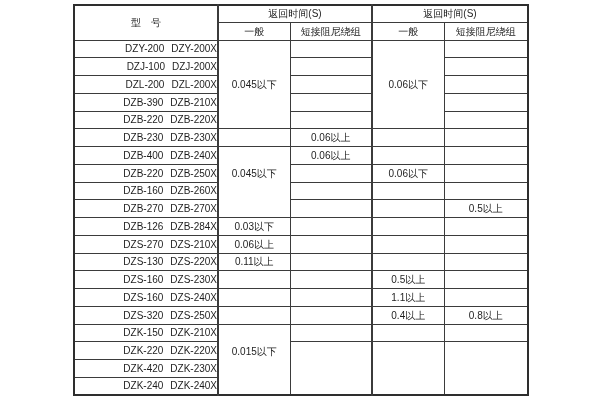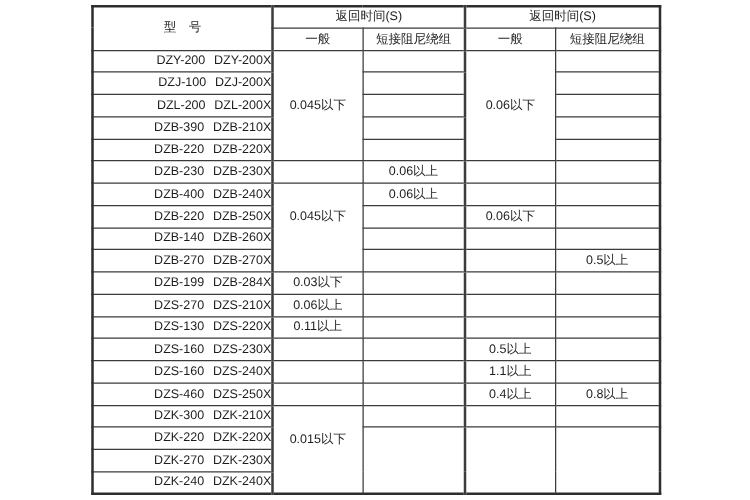--- a/index.html
+++ b/index.html
@@ -142,21 +142,21 @@
               <span>DZB-250X</span>
             </div>
           </td>
         <td class="sep-r"></td>
         <td>0.06以下</td>
         <td></td>
       </tr>
       <tr>
         <td class="sep-r">
             <div class="mp">
-              <span>DZB-140</span>
+              <span>DZB-160</span>
               <span>DZB-260X</span>
             </div>
           </td>
         <td class="sep-r"></td>
         <td></td>
         <td></td>
       </tr>
       <tr>
         <td class="sep-r">
             <div class="mp">
@@ -164,21 +164,21 @@
               <span>DZB-270X</span>
             </div>
           </td>
         <td class="sep-r"></td>
         <td></td>
         <td>0.5以上</td>
       </tr>
       <tr>
         <td class="sep-r">
             <div class="mp">
-              <span>DZB-199</span>
+              <span>DZB-126</span>
               <span>DZB-284X</span>
             </div>
           </td>
         <td>0.03以下</td>
         <td class="sep-r"></td>
         <td></td>
         <td></td>
       </tr>
       <tr>
         <td class="sep-r">
@@ -224,33 +224,33 @@
             </div>
           </td>
         <td></td>
         <td class="sep-r"></td>
         <td>1.1以上</td>
         <td></td>
       </tr>
       <tr>
         <td class="sep-r">
             <div class="mp">
-              <span>DZS-460</span>
+              <span>DZS-320</span>
               <span>DZS-250X</span>
             </div>
           </td>
         <td></td>
         <td class="sep-r"></td>
         <td>0.4以上</td>
         <td>0.8以上</td>
       </tr>
       <tr>
         <td class="sep-r">
             <div class="mp">
-              <span>DZK-300</span>
+              <span>DZK-150</span>
               <span>DZK-210X</span>
             </div>
           </td>
         <td rowspan="4" class="vt">0.015以下</td>
         <td class="sep-r"></td>
         <td></td>
         <td></td>
       </tr>
       <tr>
         <td class="sep-r">
@@ -259,21 +259,21 @@
               <span>DZK-220X</span>
             </div>
           </td>
         <td rowspan="3" class="sep-r"></td>
         <td rowspan="3"></td>
         <td rowspan="3"></td>
       </tr>
       <tr>
         <td class="sep-r">
             <div class="mp">
-              <span>DZK-270</span>
+              <span>DZK-420</span>
               <span>DZK-230X</span>
             </div>
           </td>
       </tr>
       <tr>
         <td class="sep-r">
             <div class="mp">
               <span>DZK-240</span>
               <span>DZK-240X</span>
             </div>

